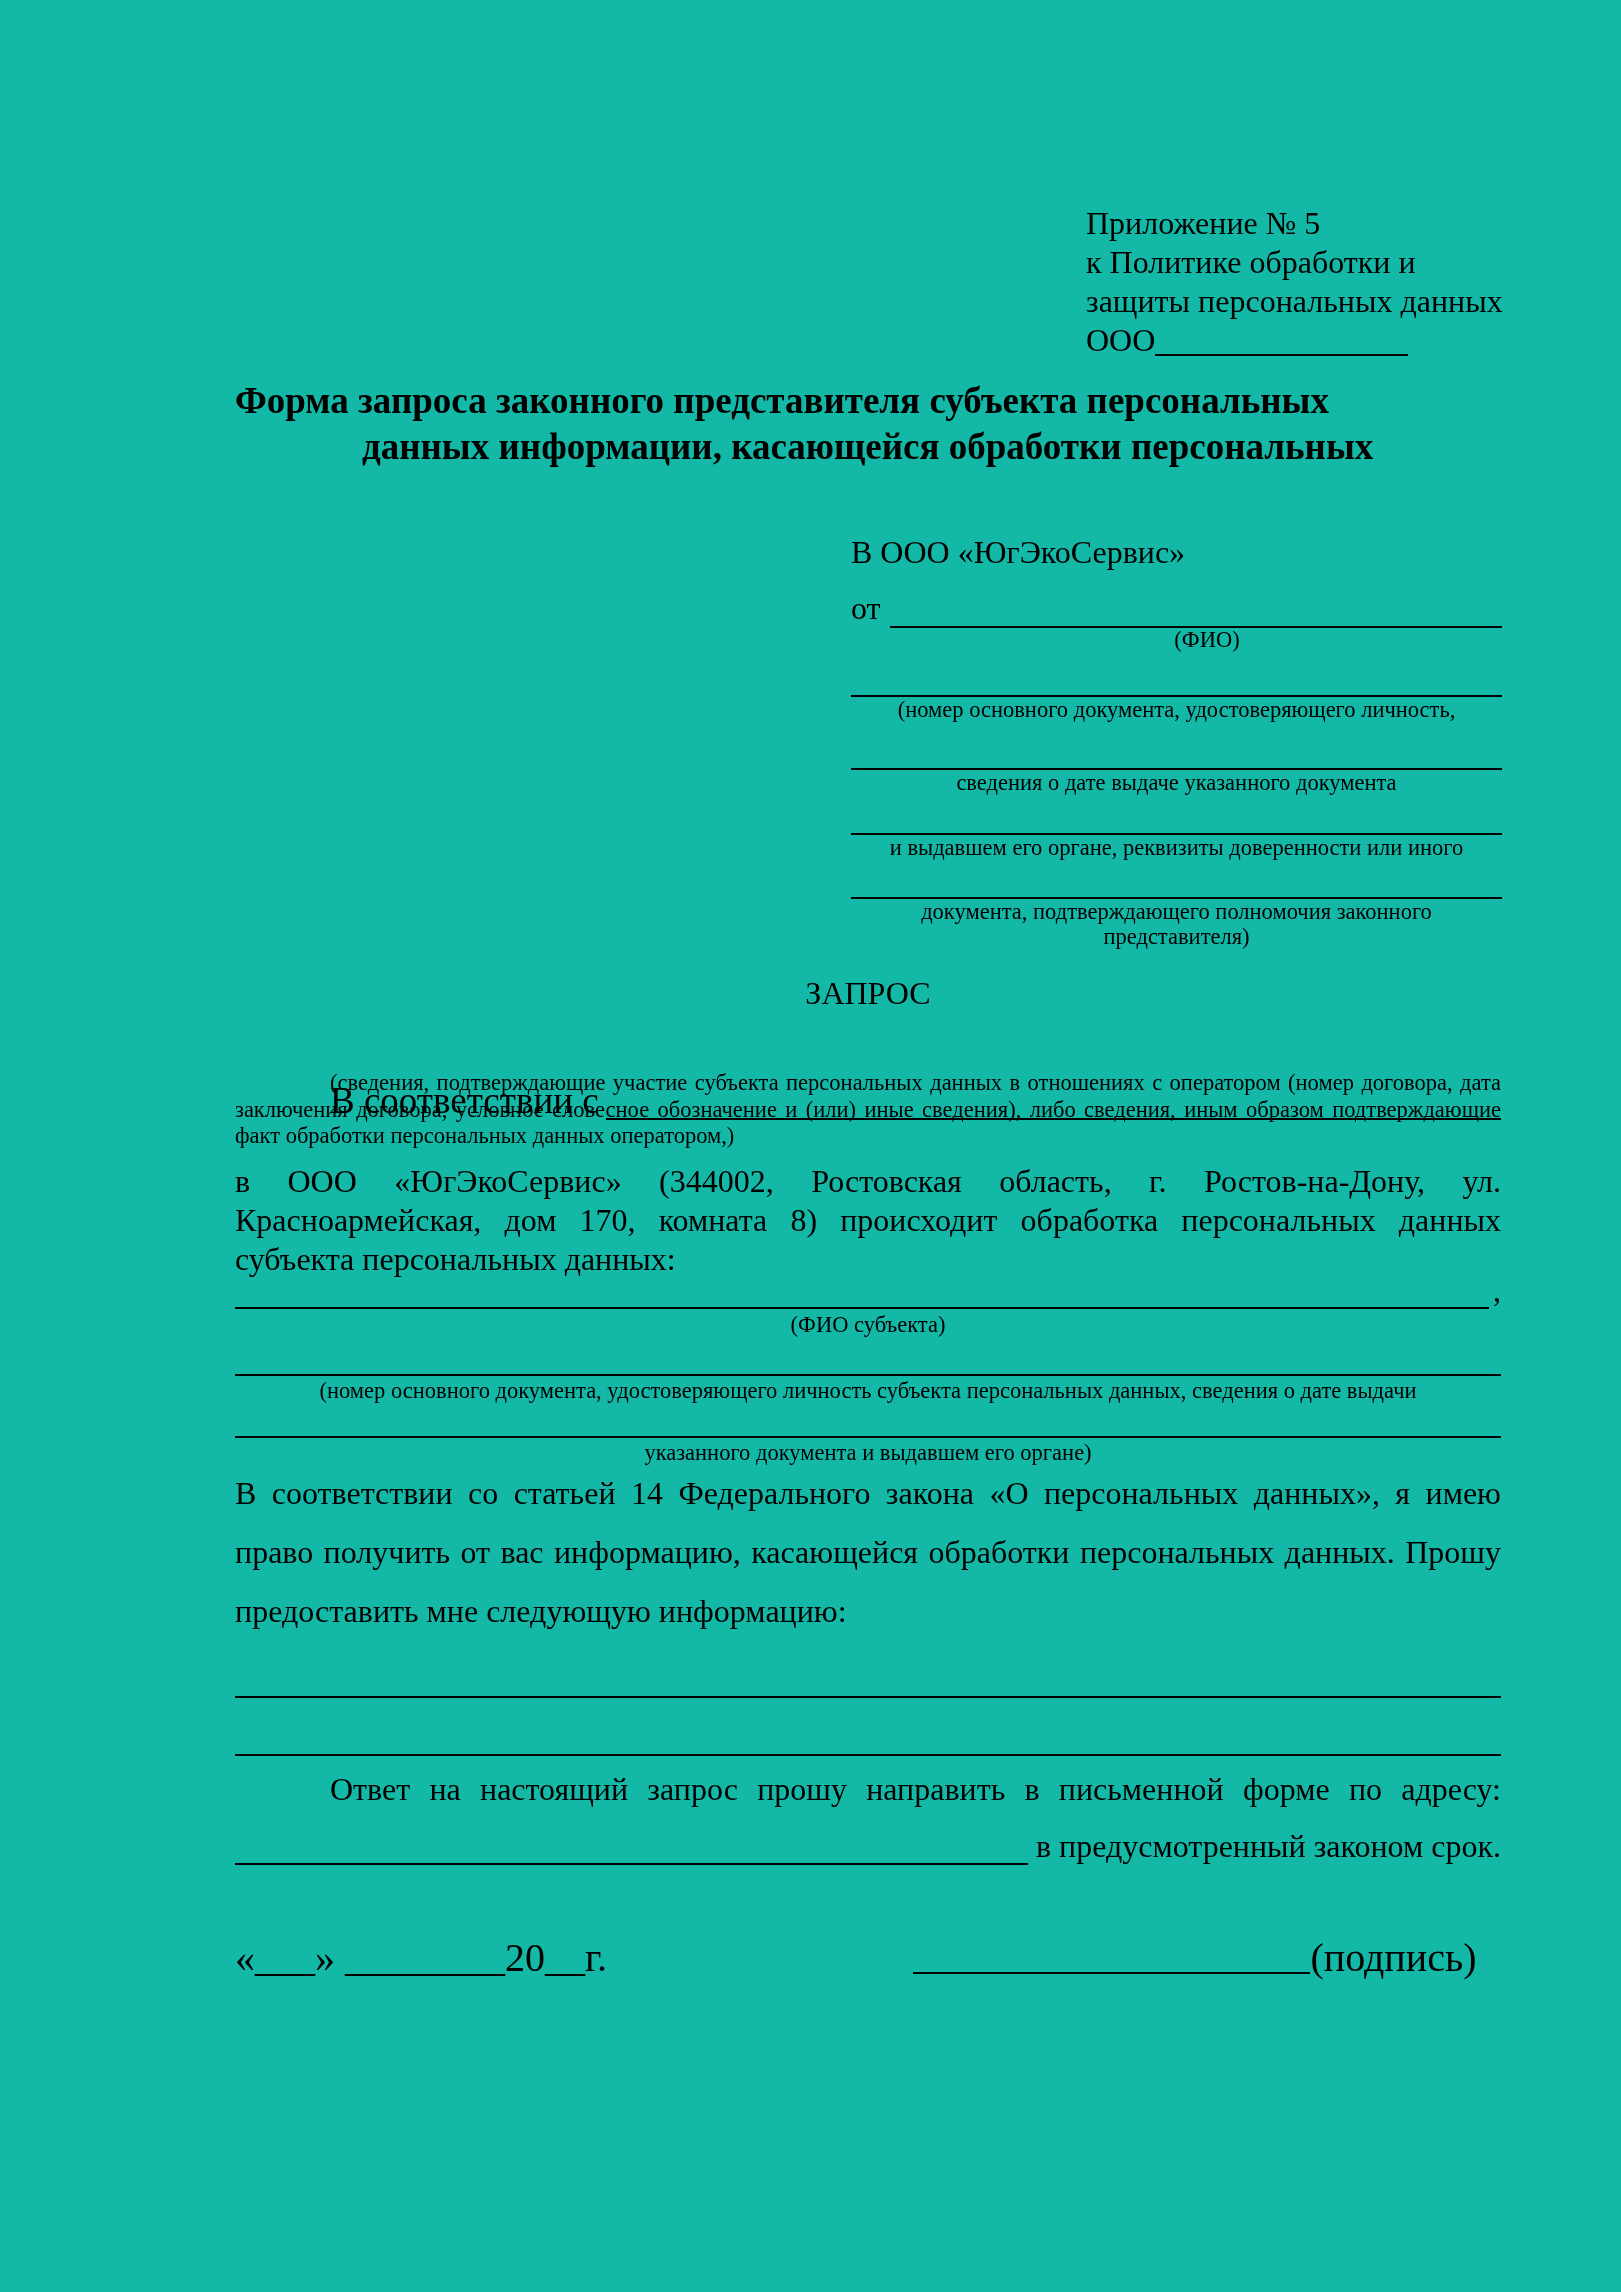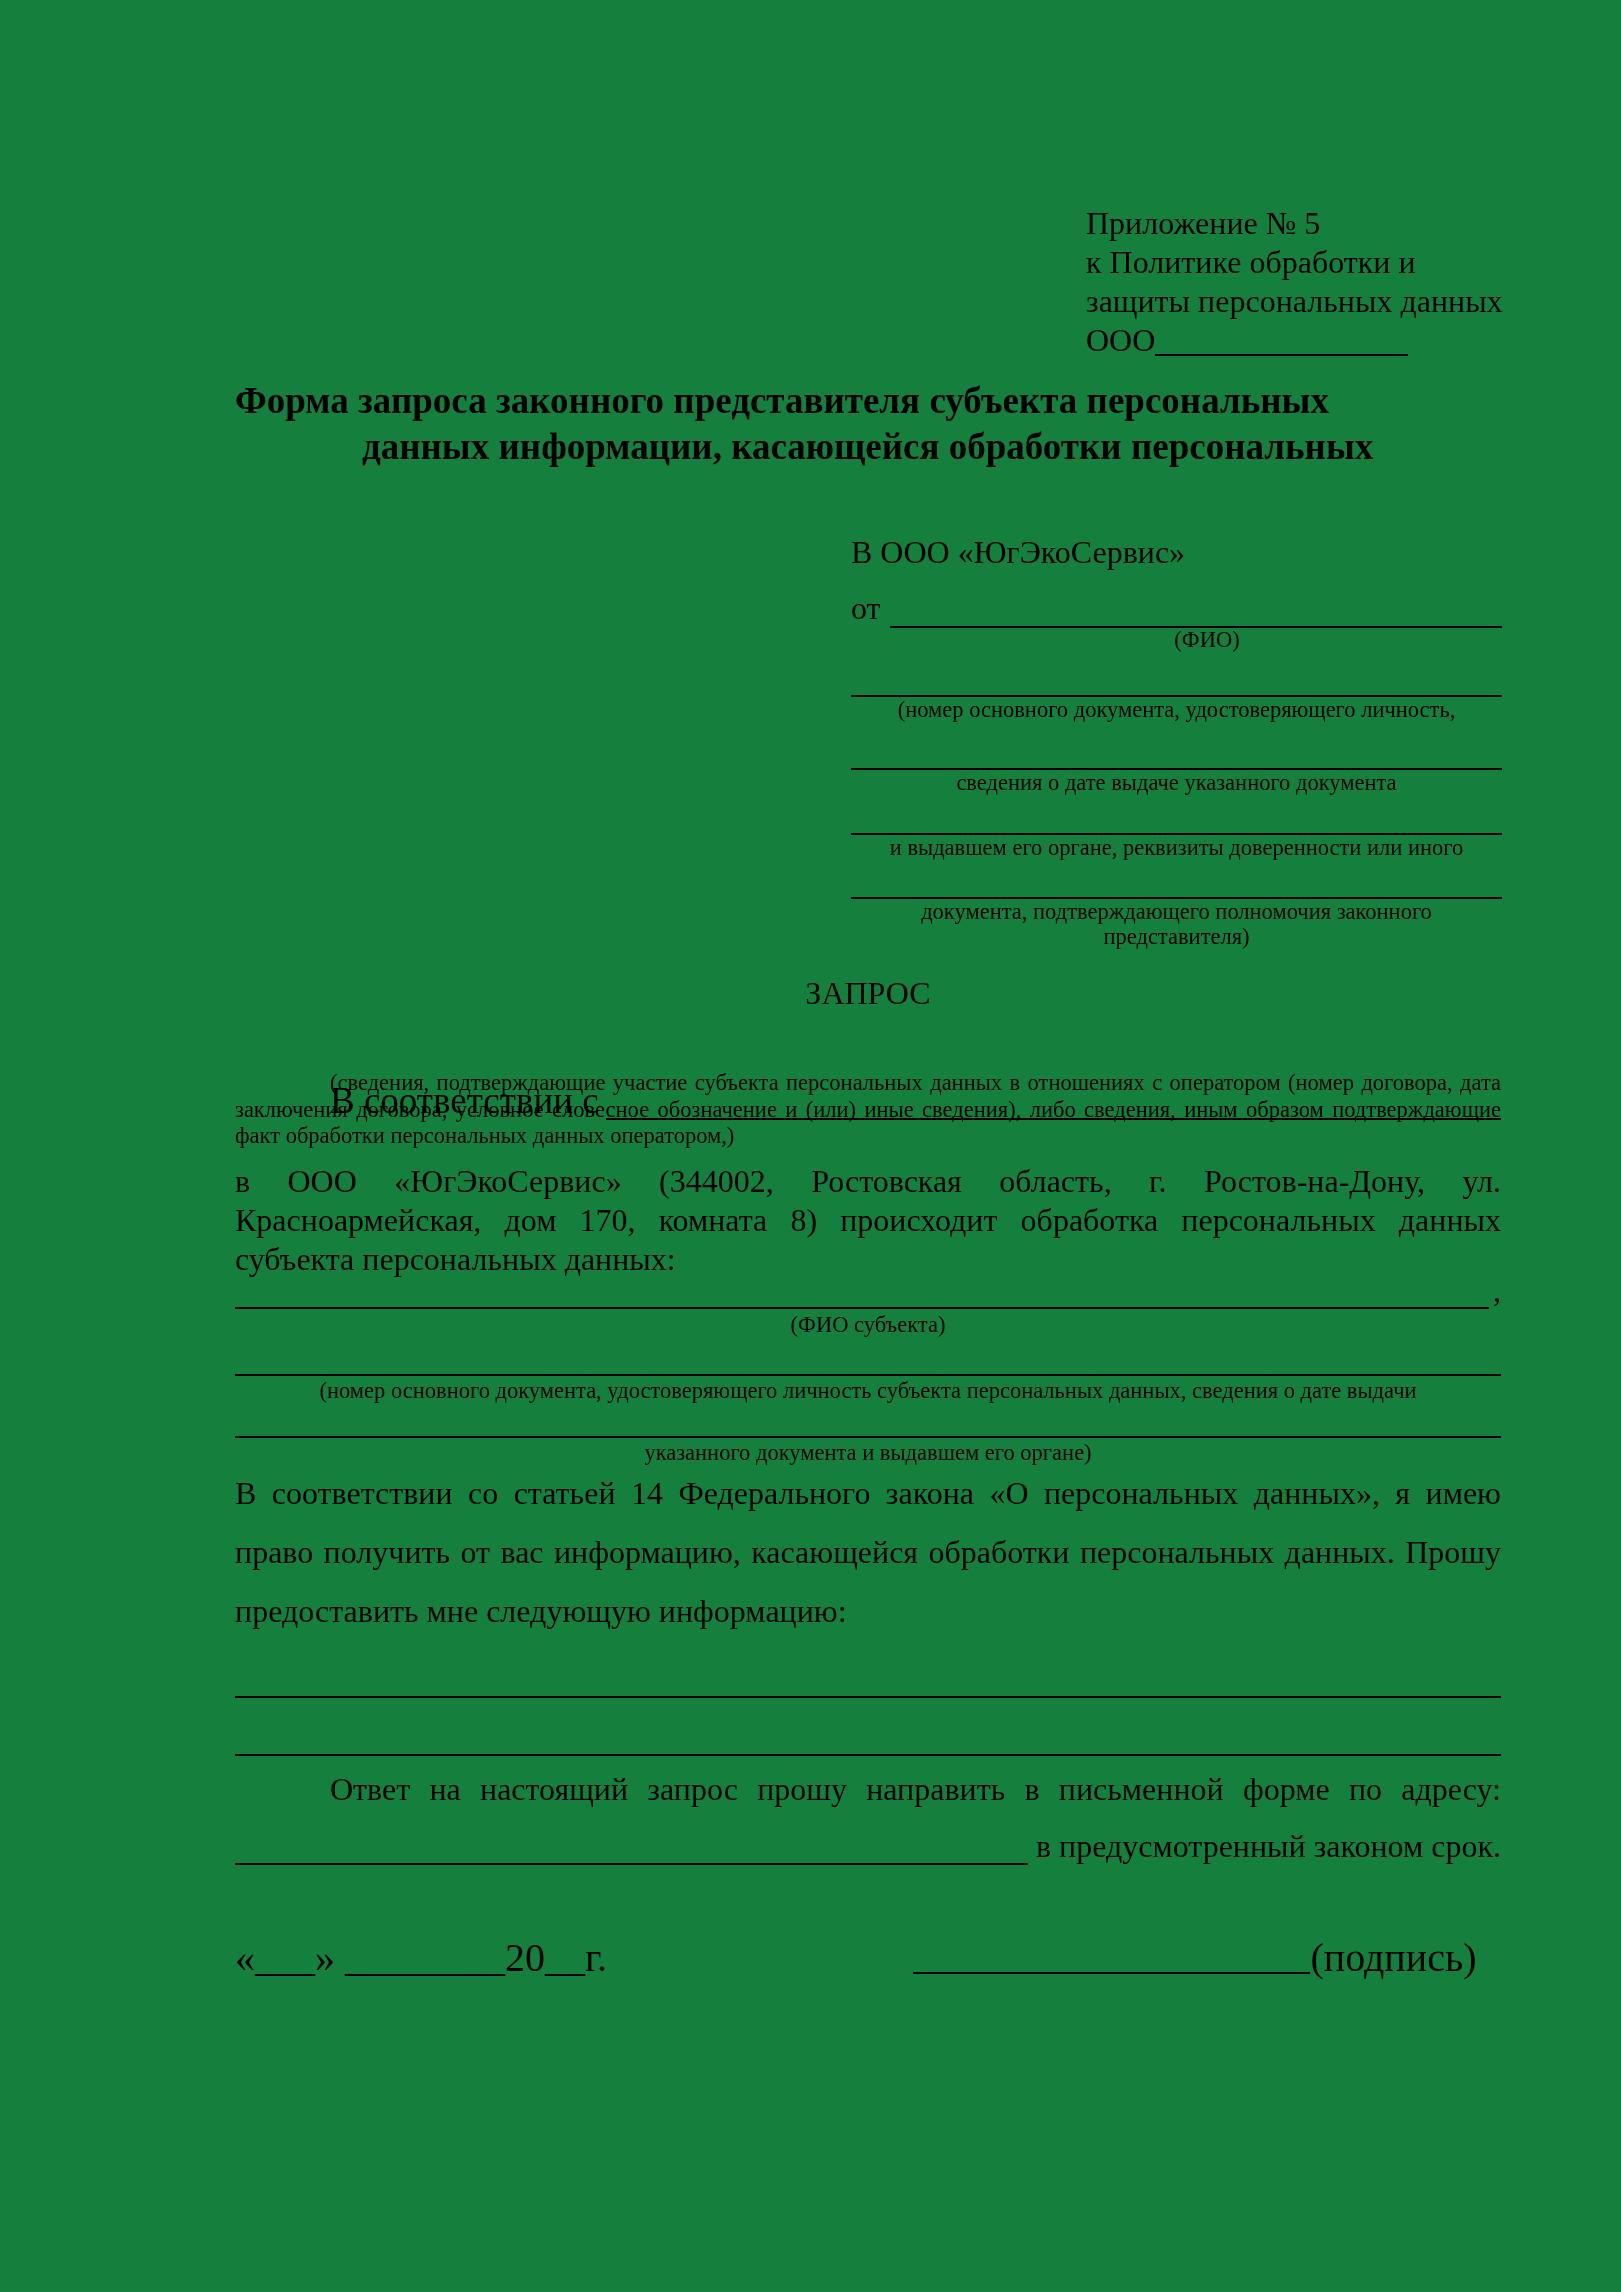--- a/index.html
+++ b/index.html
@@ -1,20 +1,20 @@
 <!DOCTYPE html>
 <html lang="ru"><head>
 <meta charset="utf-8">
 <style>
   html,body{margin:0;padding:0;background:#9a9a9a;}
   .page{
     position:relative;
     width:1621px;height:2293px;
     margin:0 auto;
-    background:#15803d;
+    background:#14b8a6;
     color:#000000;
     font-family:"Liberation Serif","DejaVu Serif",serif;
     overflow:hidden;
   }
   .abs{position:absolute;}
 
   
   #annex{top:204px;left:1086px;font-size:32px;line-height:39px;}
   #annex .ooo-row{display:flex;height:39px;}
   .uline{display:inline-block;border-bottom:2.9px solid #000;}

